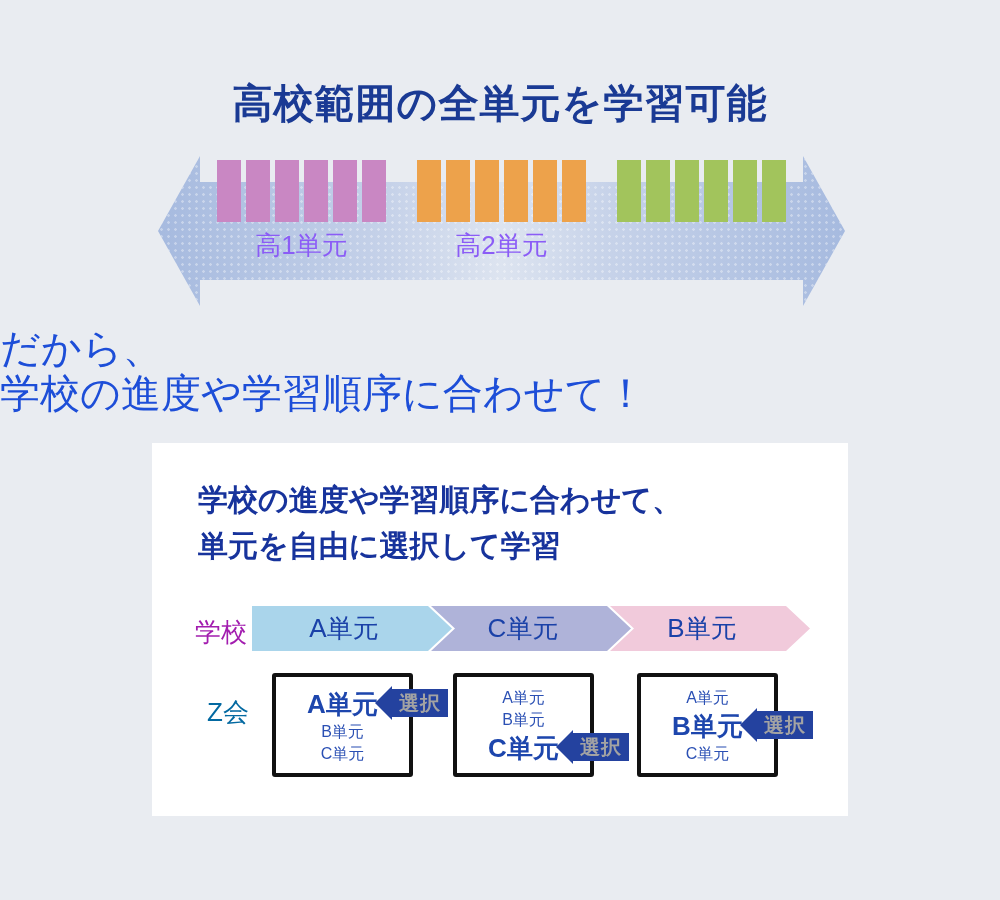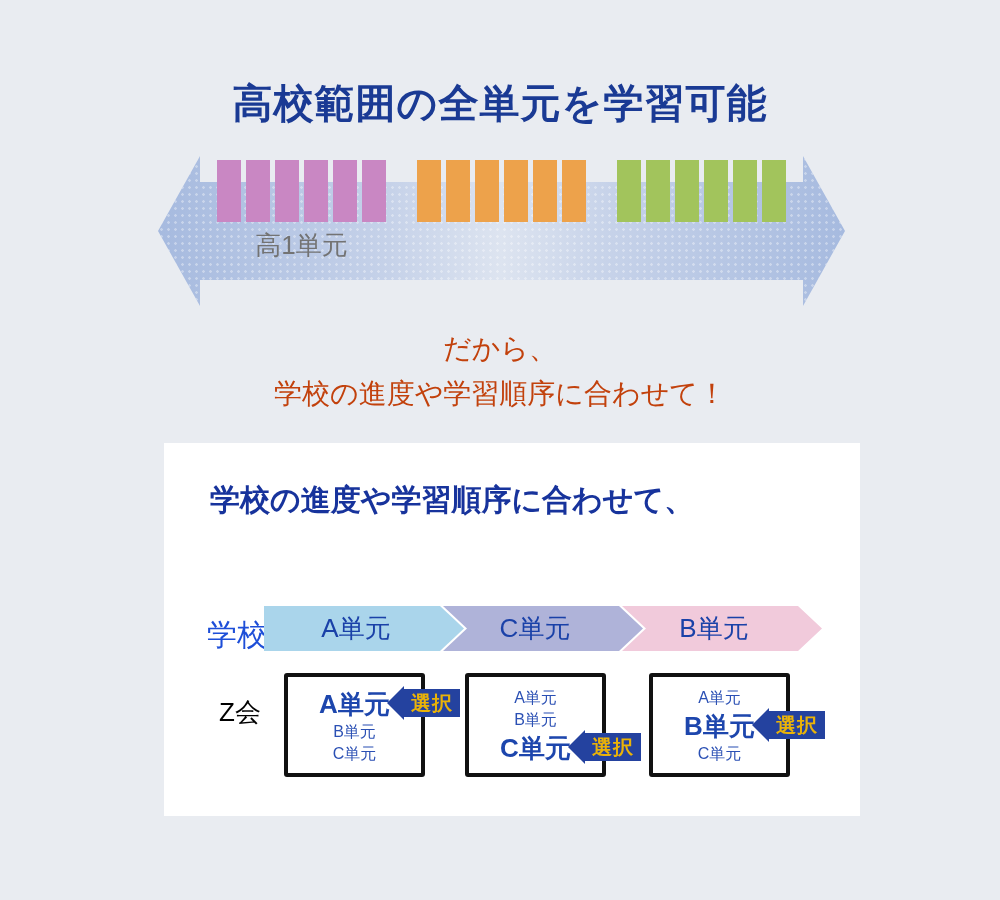--- a/index.html
+++ b/index.html
@@ -34,66 +34,65 @@
   }
   .bargroup .bar{
     width:24px;height:62px;background:var(--bar,#ccc);
     display:inline-block;
   }
   .bargroup-1{left:217px;}
   .bargroup-2{left:417px;}
   .bargroup-3{left:617px;}
   .bar-label{
     position:absolute;top:228px;width:169px;
-    text-align:center;font-size:26px;color:#737373;
+    text-align:center;font-size:26px;color:#8b5cf6;
   }
   .bar-label-1{left:217px;}
   .bar-label-2{left:417px;}
   .bar-label-3{left:617px;}
 
   
   .lead{
     position:absolute;left:0;top:326px;width:1000px;
-    text-align:center;font-size:28px;line-height:45px;color:#c2410c;
+    font-size:40px;line-height:45px;color:#1d4ed8;
   }
 
   
   .panel{
     position:absolute;left:152px;top:443px;width:696px;height:373px;
     background:#ffffff;
-    margin-left:12px;
   }
   .panel-title{
     position:absolute;left:46px;top:34px;
     font-size:30px;line-height:46px;font-weight:bold;color:#17339c;
   }
 
   
   .school-label{
     position:absolute;left:43px;top:172px;
-    font-size:30px;color:#1d4ed8;
+    font-size:26px;color:#a21caf;
   }
   .chevron{
     position:absolute;top:163px;height:45px;width:200px;
     background:var(--chev,#ccc);
     display:flex;align-items:center;justify-content:center;
     font-size:26px;color:#1a41a8;
     padding-right:0;box-sizing:border-box;
   }
   .chev-first{clip-path:polygon(0 0,176px 0,200px 50%,176px 100%,0 100%);}
   .chev-next{clip-path:polygon(0 0,176px 0,200px 50%,176px 100%,0 100%,24px 50%);}
   .chevron-1{left:100px;}
   .chevron-2{left:279px;}
   .chevron-3{left:458px;}
   .chevron .chev-text{transform:translateX(-8px);}
 
   
   .zkai-label{
     position:absolute;left:55px;top:252px;
-    font-size:26px;color:#000000;
+    font-size:26px;color:#0369a1;
   }
   .unit-box{
     position:absolute;top:230px;height:94px;width:133px;
     border:4px solid #111;border-radius:3px;background:#fff;
     display:flex;flex-direction:column;align-items:center;justify-content:center;
     padding-top:2px;box-sizing:content-box;
   }
   .unit-box-1{left:120px;}
   .unit-box-2{left:301px;}
   .unit-box-3{left:485px;}
@@ -108,21 +107,21 @@
   .badge-top-1{top:9px;}
   .badge-top-2{top:53px;}
   .badge-top-3{top:31px;}
   .select-tri{
     width:0;height:0;
     border-top:17px solid transparent;
     border-bottom:17px solid transparent;
     border-right:17px solid #24429f;
   }
   .select-rect{
-    background:#24429f;color:#eab308;
+    background:#24429f;color:#a3a3a3;
     height:28px;display:flex;align-items:center;
     padding:0 7px;font-size:20px;font-weight:bold;letter-spacing:1px;
   }
 </style>
 </head>
 <body>
 
 <div class="stage">
 
   <div class="main-title">高校範囲の全単元を学習可能</div>
@@ -148,30 +147,32 @@
   <div class="bargroup bargroup-3" style="--bar: #a2c45c;">
     <span class="bar"></span>
     <span class="bar"></span>
     <span class="bar"></span>
     <span class="bar"></span>
     <span class="bar"></span>
     <span class="bar"></span>
   </div>
 
   <div class="bar-label bar-label-1">高1単元</div>
+  <div class="bar-label bar-label-2">高2単元</div>
 
   <div class="lead">
     <div>だから、</div>
     <div>学校の進度や学習順序に合わせて！</div>
   </div>
 
   <div class="panel">
 
     <div class="panel-title">
       <div>学校の進度や学習順序に合わせて、</div>
+      <div>単元を自由に選択して学習</div>
     </div>
 
     <div class="school-label">学校</div>
 
     <div class="chevron chev-first chevron-1" style="--chev: #aad5eb;">
       <span class="chev-text">A単元</span>
     </div>
     <div class="chevron chev-next chevron-2" style="--chev: #afb3d9;">
       <span class="chev-text">C単元</span>
     </div>

